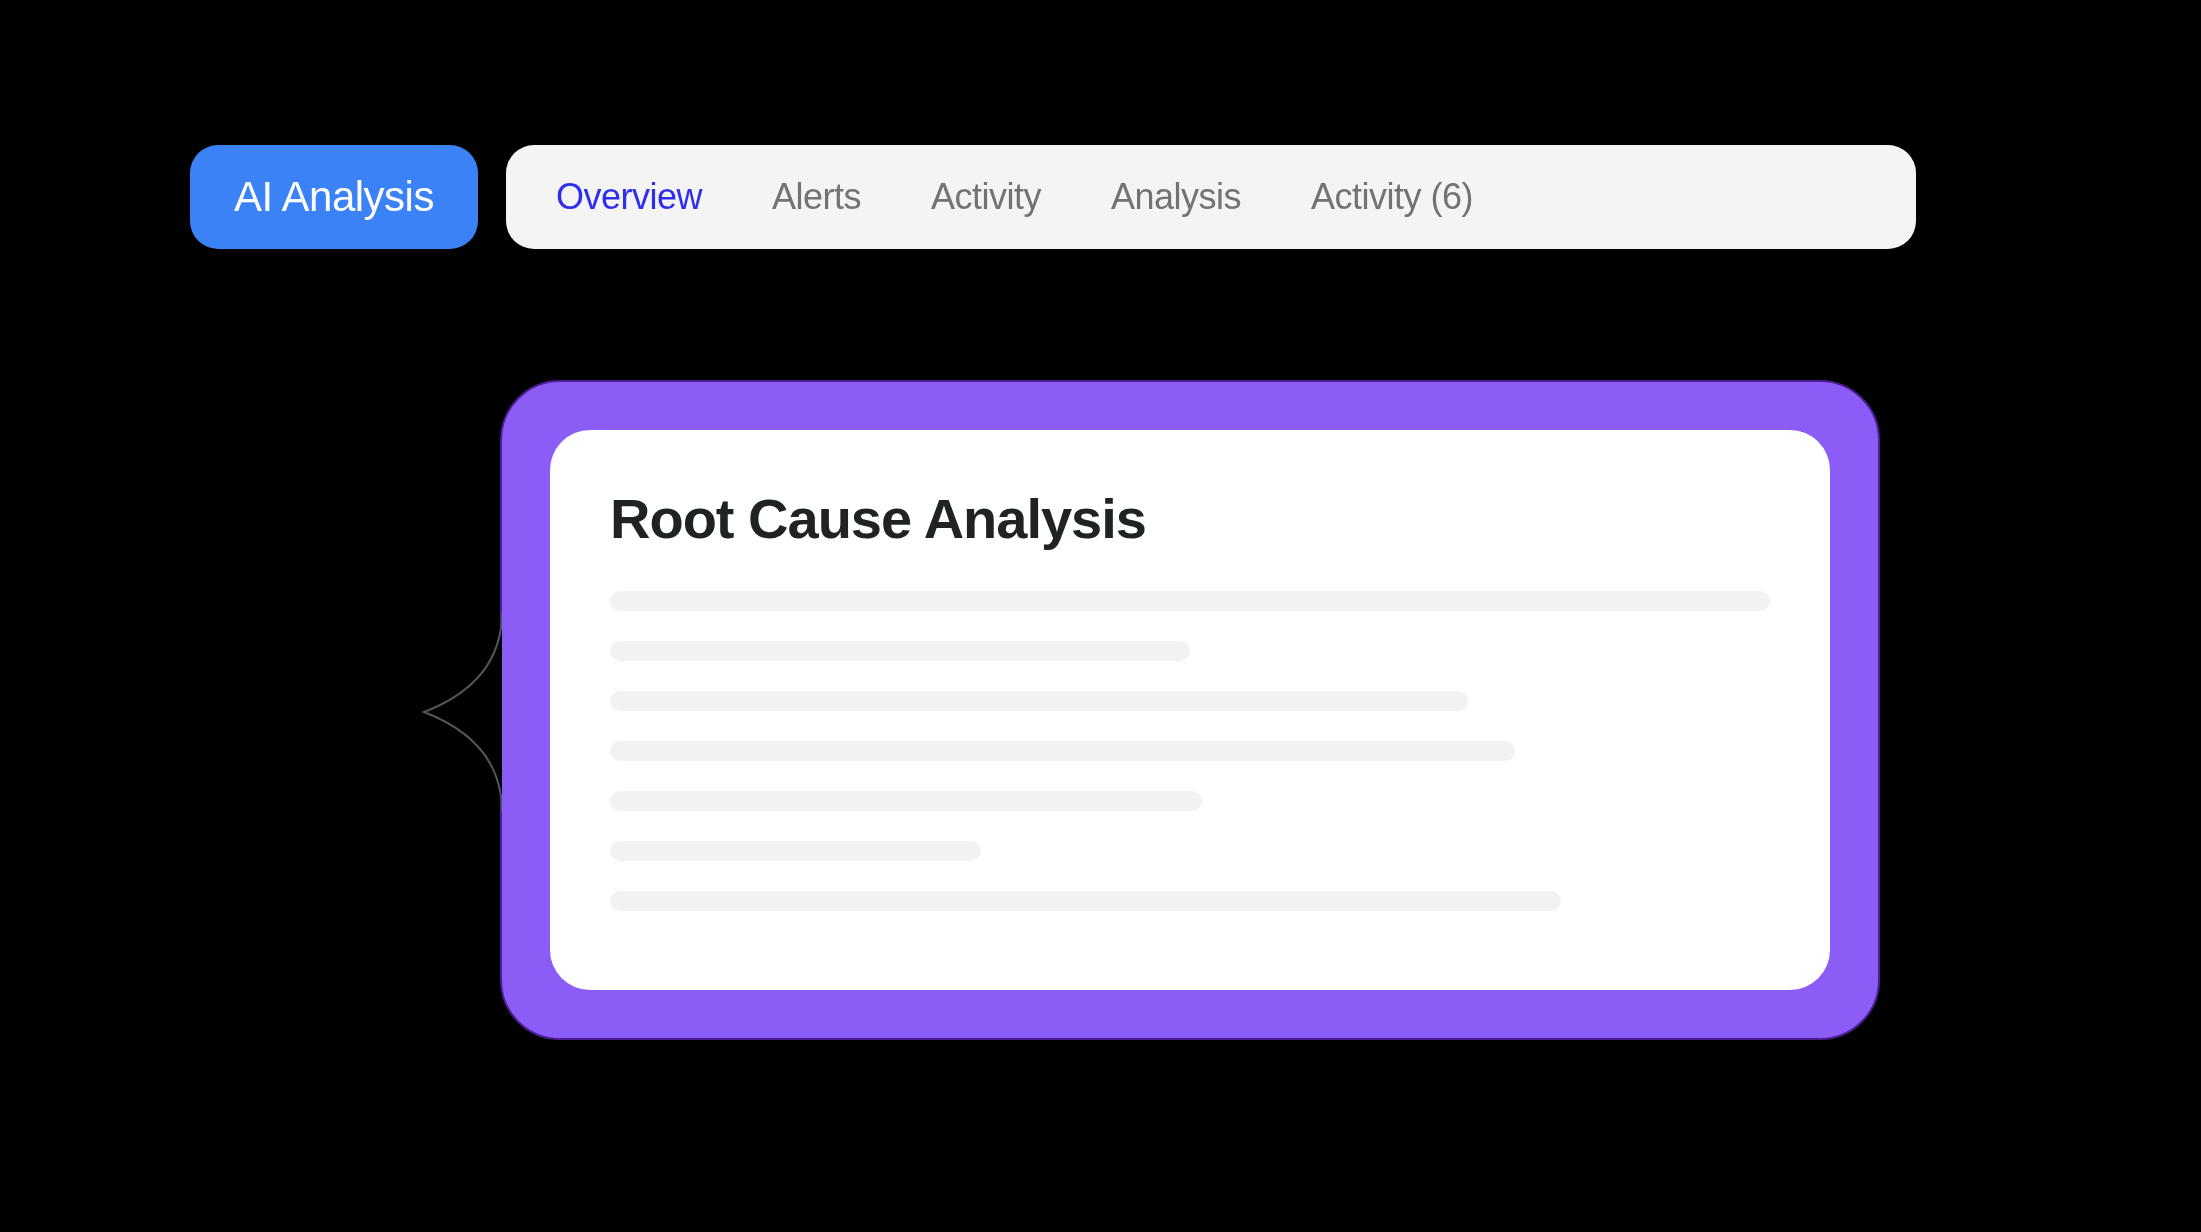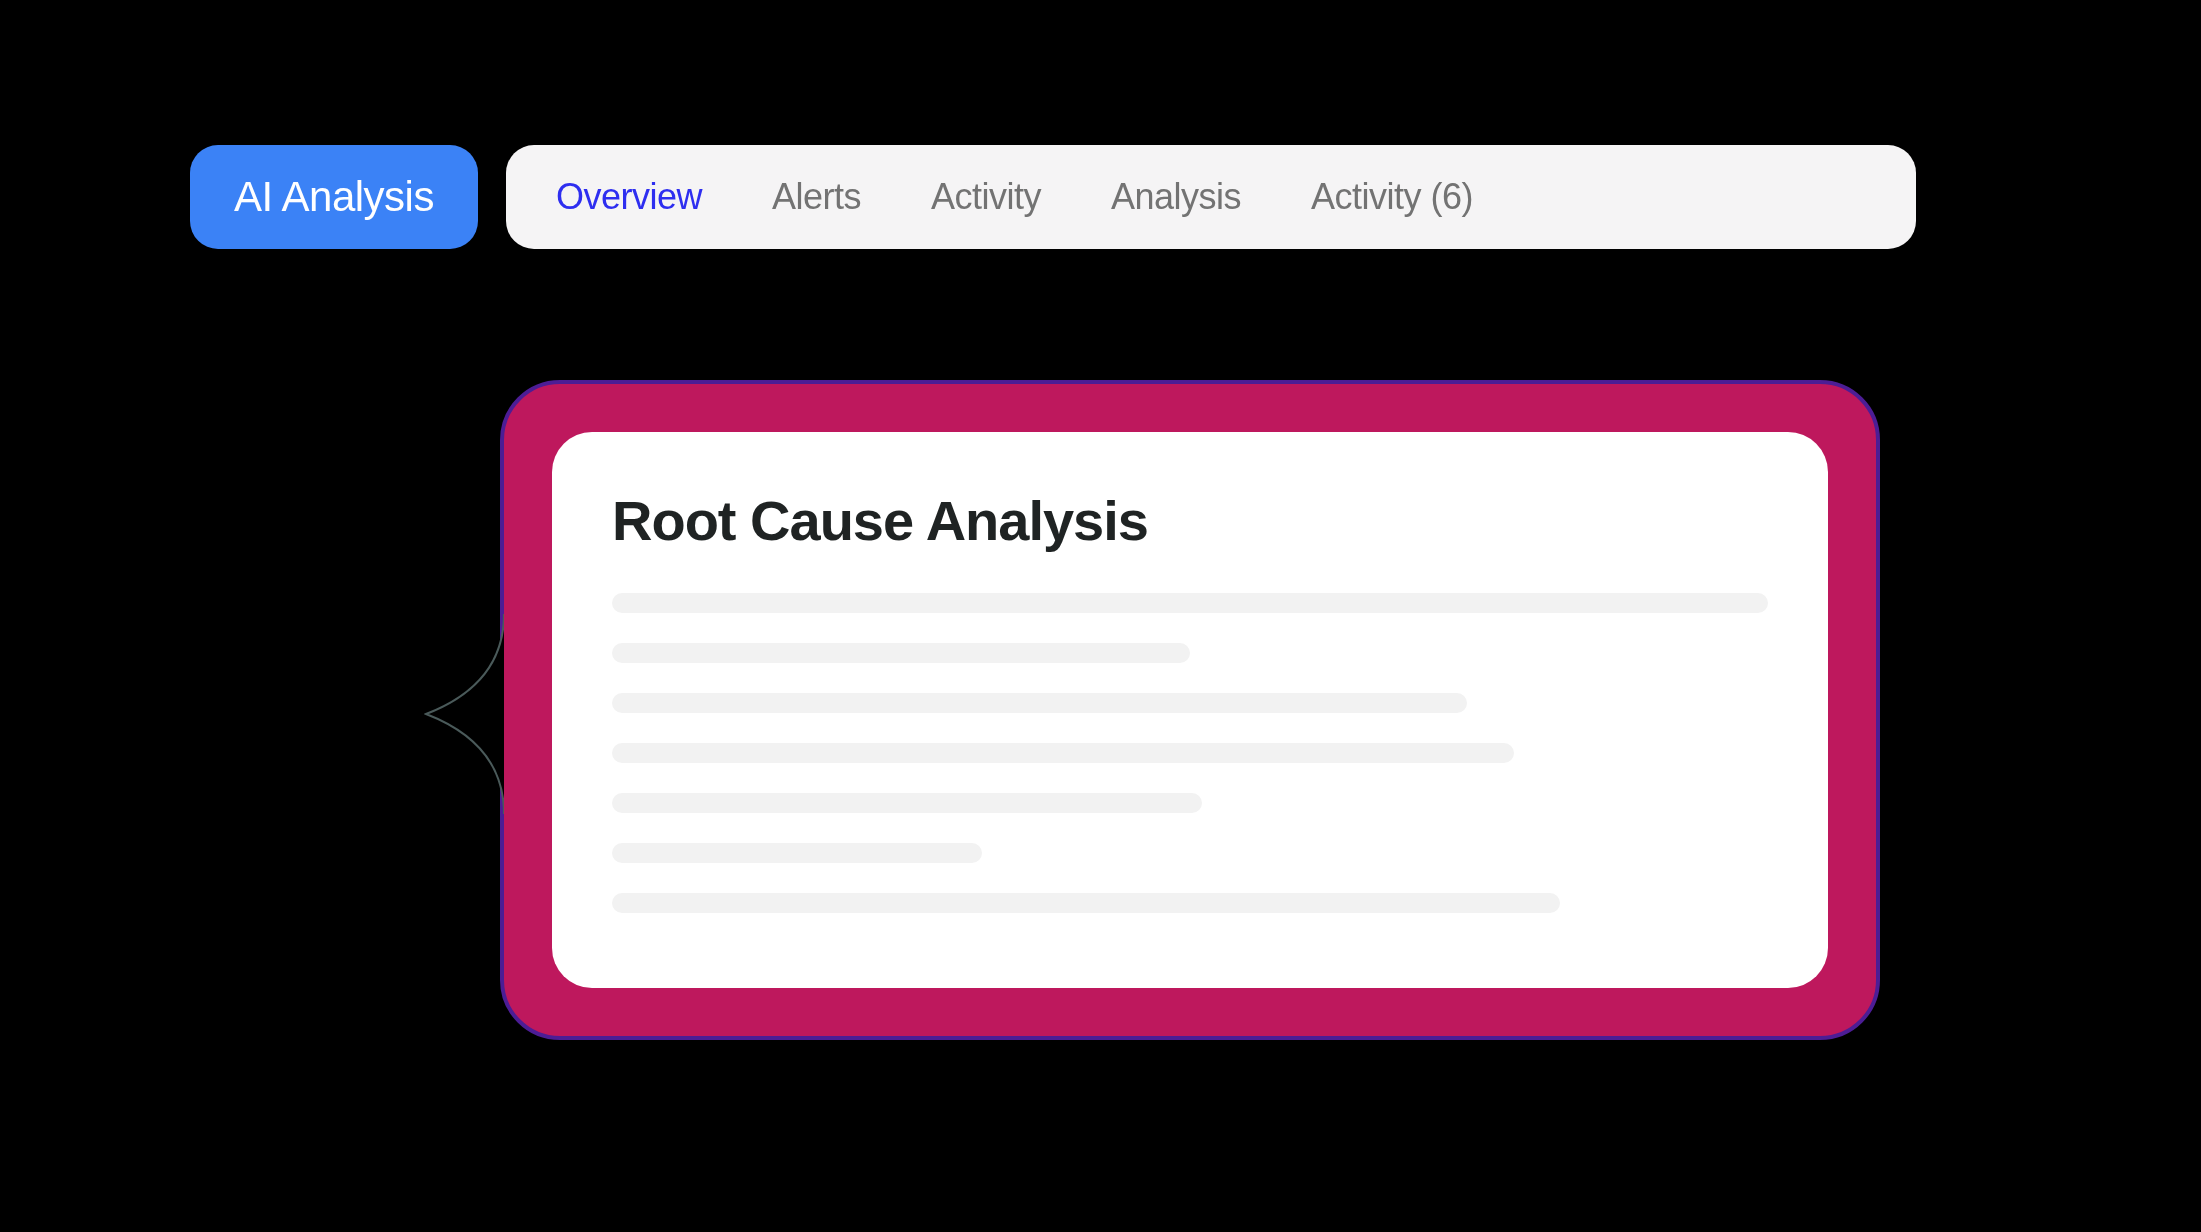--- a/index.html
+++ b/index.html
@@ -55,23 +55,23 @@
     .bubble-wrap {
       position: absolute;
       top: 380px;
       left: 500px;
       width: 1380px;
       height: 660px;
     }
     .bubble-outer {
       width: 100%;
       height: 100%;
-      border: 4px solid #4c1d95;
+      border: 2px solid #4c1d95;
       border-radius: 60px;
-      background: #be185d;
+      background: #8b5cf6;
       position: relative;
       padding: 48px;
     }
     .bubble-tail {
       position: absolute;
       left: -2px;
       top: 230px;
       width: 80px;
       height: 200px;
     }

